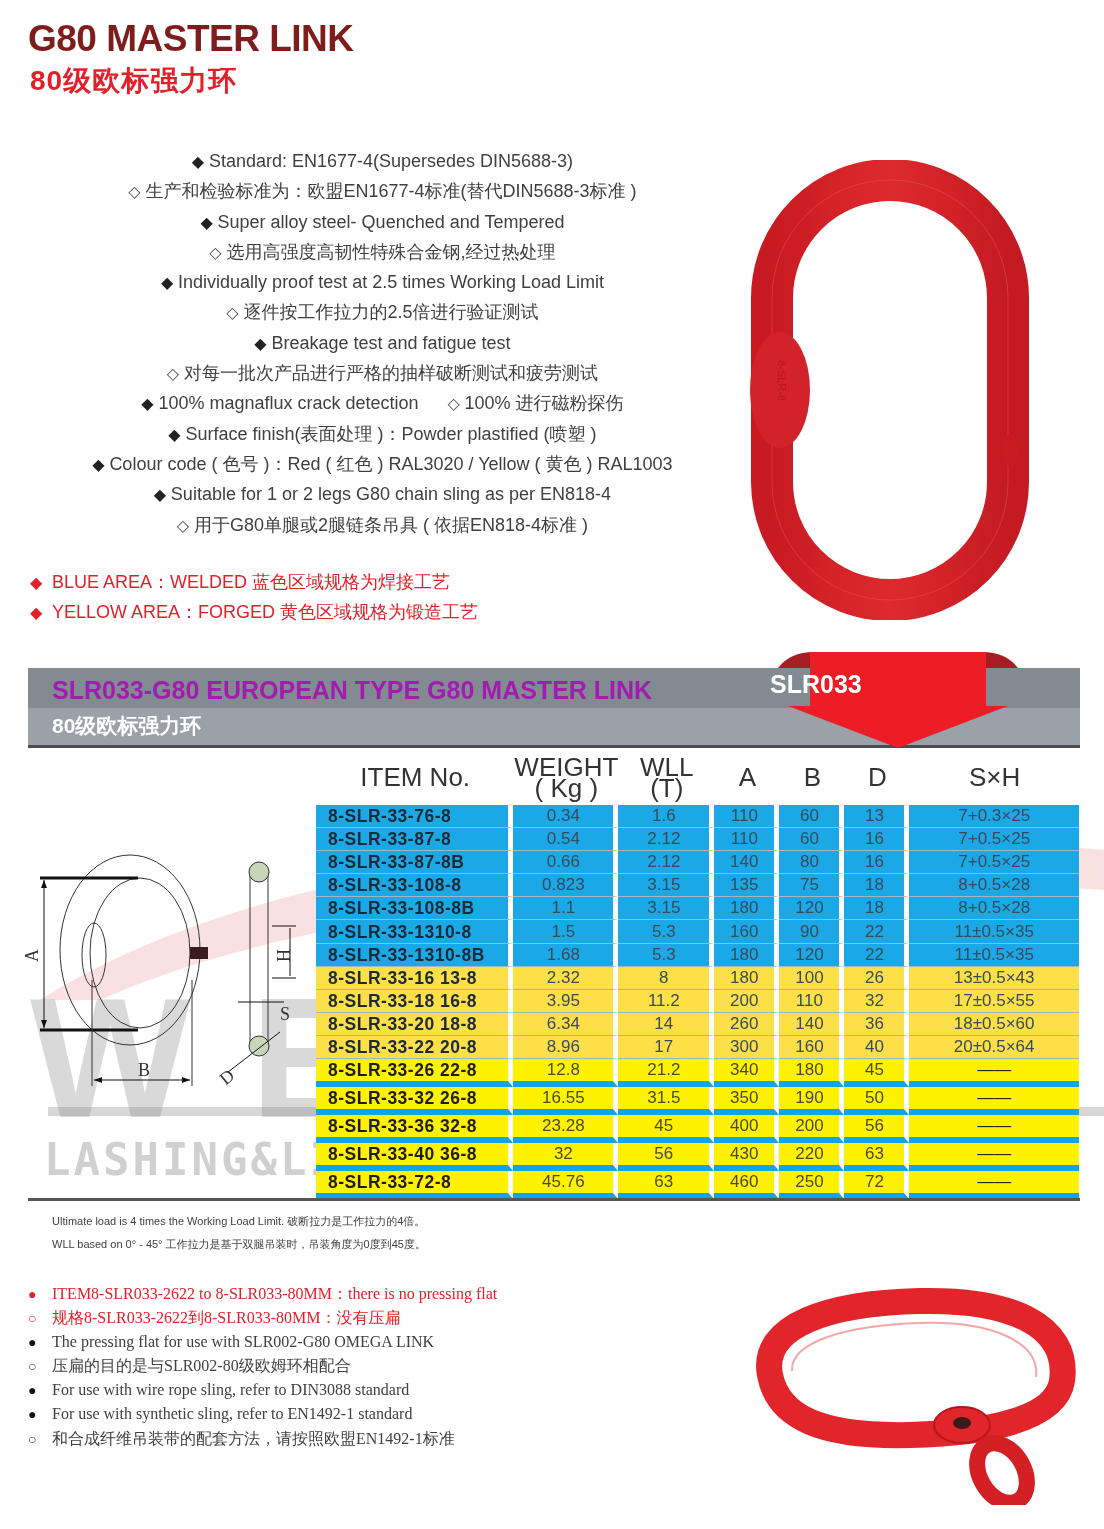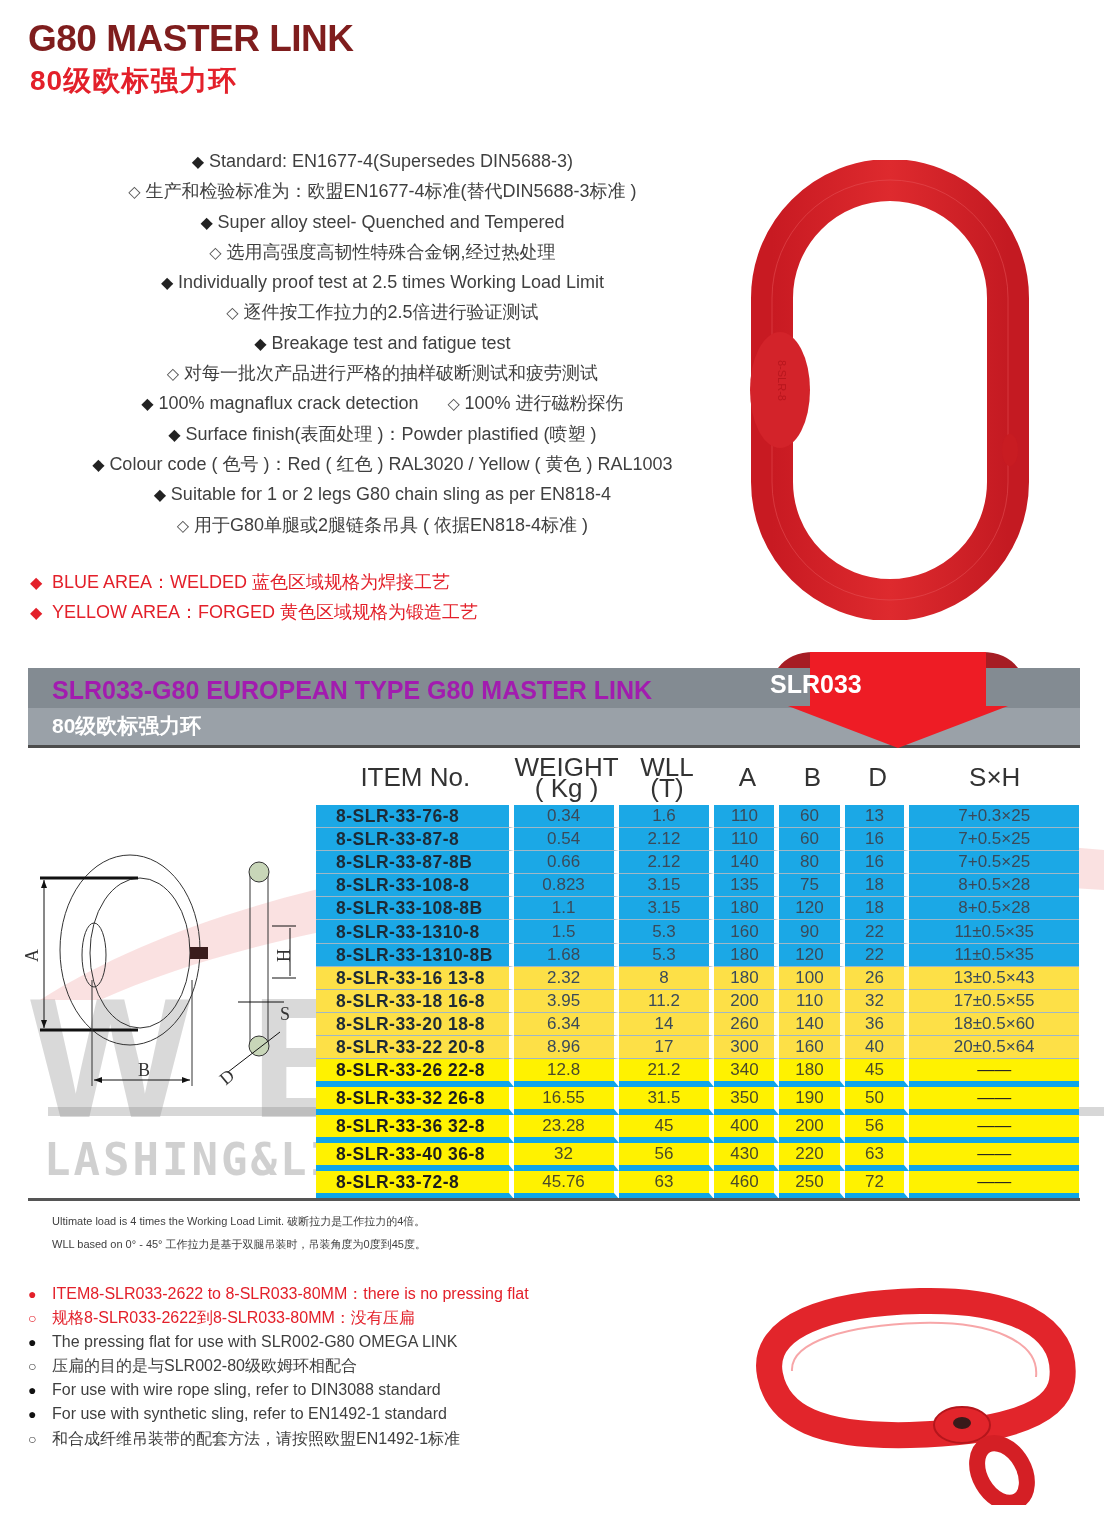--- a/index.html
+++ b/index.html
@@ -35,31 +35,31 @@
   .watermark-swoosh { position: absolute; left: 40px; top: 820px; width: 1064px; height: 180px; pointer-events: none; }
 
   
   .diagram { position: absolute; left: 14px; top: 850px; width: 300px; height: 240px; }
 
   
   .spec-table { position: absolute; left: 316px; top: 750px; width: 763px; border-collapse: separate; border-spacing: 0; }
   .spec-table th { height: 55px; font-weight: normal; font-size: 26px; color: #333; text-align: center; line-height: 21px; vertical-align: middle; border-left: 1px solid #fff; }
   .spec-table td { height: 23.1px; font-size: 17px; text-align: center; color: #3a4a5a; border-bottom: 1px solid #9fb7c6; border-right: 5px solid #fff; padding: 0; line-height: 22px; white-space: nowrap; }
   .spec-table td:last-child { border-right: none; }
-  .spec-table td.item { text-align: left; padding-left: 20px; font-weight: bold; color: #1d2a36; font-size: 17.5px; letter-spacing: 0.5px; margin-top: 8px; }
+  .spec-table td.item { text-align: left; padding-left: 12px; font-weight: bold; color: #1d2a36; font-size: 17.5px; letter-spacing: 0.5px; margin-top: 8px; }
   .spec-table tr.welded td { background: #1ba8e6; }
   .spec-table tr.welded.dark td { background: #fde047; }
   .spec-table tr.forged td { background: #fff200; color: #4a4a2a; border-bottom: 6px solid #0ea5e9; }
   .spec-table tr.forged td.item { color: #1d1d1d; }
   .spec-table tr.forged td.dash { color: #222; }
   .table-rule { position: absolute; left: 28px; top: 1198px; width: 1052px; height: 3px; background: #555; }
 
   .notes { position: absolute; left: 52px; top: 1210px; font-size: 11px; color: #3f3f3f; line-height: 23px; }
 
-  .bullets { position: absolute; left: 28px; top: 1282px; font-size: 16px; line-height: 23.1px; color: #3f3f3f; }
+  .bullets { position: absolute; left: 28px; top: 1282px; font-size: 16px; line-height: 23.1px; color: #3f3f3f; font-family: Liberation Serif, serif; }
   .bullets .b { white-space: nowrap; }
   .bullets .dot { display: inline-block; width: 24px; font-size: 14px; }
   .bullets .red { color: #e3202a; }
 </style>
 </head>
 <body>
 
 <svg class="watermark-swoosh" viewBox="0 0 1064 180" preserveAspectRatio="none">
   <path d="M0,180 C220,40 620,-10 1064,30 L1064,70 C640,40 260,90 60,180 Z" fill="rgba(230,120,120,0.22)"></path>
 </svg>

